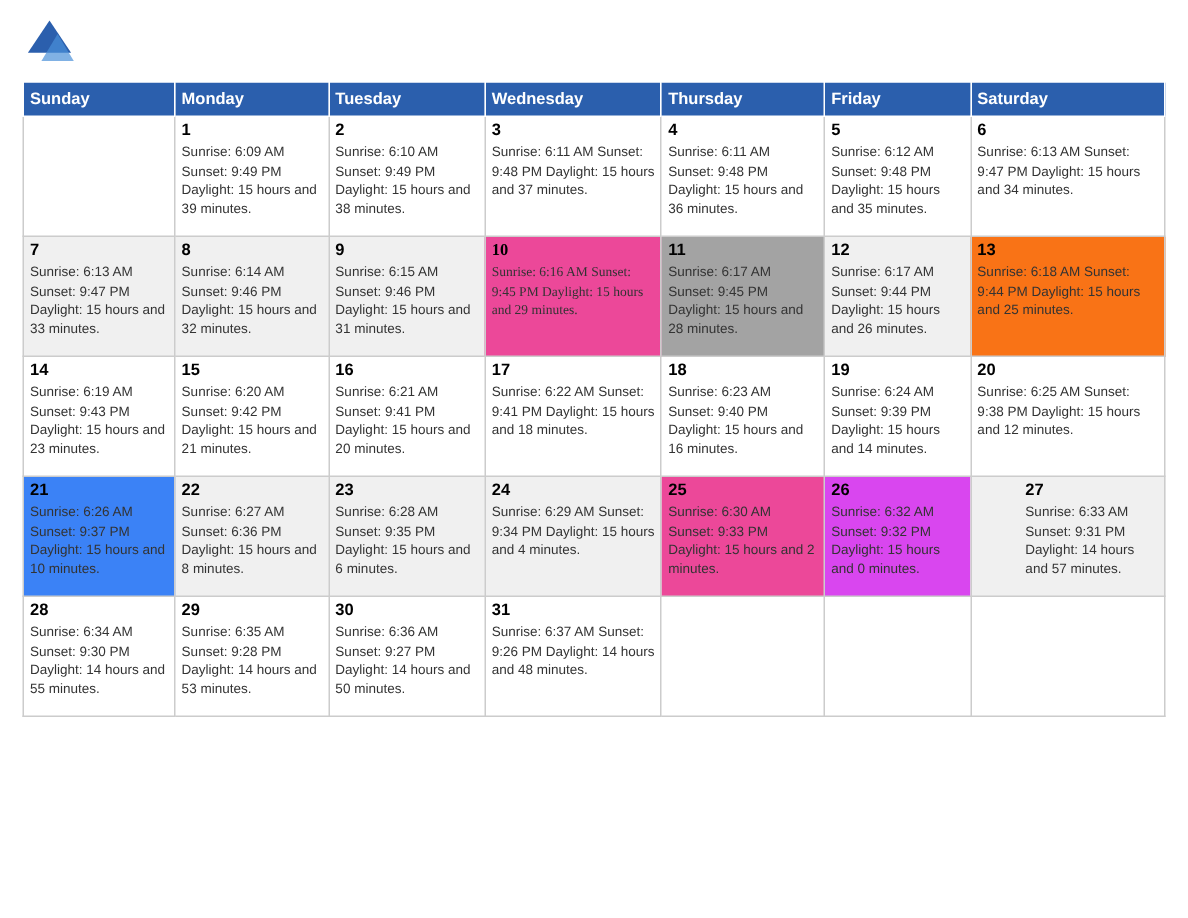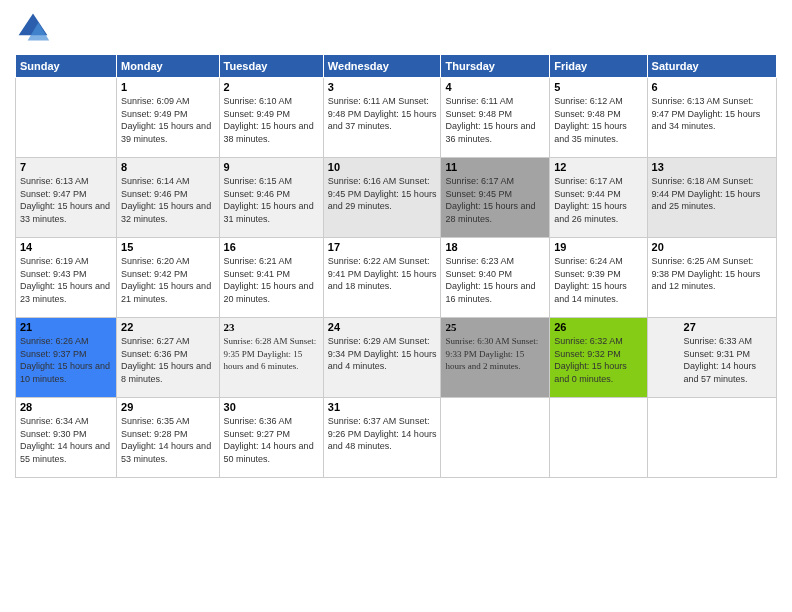--- a/index.html
+++ b/index.html
@@ -186,42 +186,42 @@
 Daylight: 15 hours
 and 32 minutes.</div>
           </td>
           <td style="background: rgb(240, 240, 240);">
             <span class="day-num">9</span>
             <div class="day-info">Sunrise: 6:15 AM
 Sunset: 9:46 PM
 Daylight: 15 hours
 and 31 minutes.</div>
           </td>
-          <td style="background: #e5e5e5;">
+          <td style="background: #ec4899; font-family: Liberation Serif, serif;">
             <span class="day-num">10</span>
             <div class="day-info">Sunrise: 6:16 AM
 Sunset: 9:45 PM
 Daylight: 15 hours
 and 29 minutes.</div>
           </td>
           <td style="background: #a3a3a3;">
             <span class="day-num">11</span>
             <div class="day-info">Sunrise: 6:17 AM
 Sunset: 9:45 PM
 Daylight: 15 hours
 and 28 minutes.</div>
           </td>
           <td style="background: rgb(240, 240, 240);">
             <span class="day-num">12</span>
             <div class="day-info">Sunrise: 6:17 AM
 Sunset: 9:44 PM
 Daylight: 15 hours
 and 26 minutes.</div>
           </td>
-          <td style="background: #e5e5e5;">
+          <td style="background: #f97316;">
             <span class="day-num">13</span>
             <div class="day-info">Sunrise: 6:18 AM
 Sunset: 9:44 PM
 Daylight: 15 hours
 and 25 minutes.</div>
           </td>
         </tr>
         <tr>
           <td>
             <span class="day-num">14</span>
@@ -281,42 +281,42 @@
 Daylight: 15 hours
 and 10 minutes.</div>
           </td>
           <td style="background: rgb(240, 240, 240);">
             <span class="day-num">22</span>
             <div class="day-info">Sunrise: 6:27 AM
 Sunset: 6:36 PM
 Daylight: 15 hours
 and 8 minutes.</div>
           </td>
-          <td style="background: rgb(240, 240, 240); font-family: Liberation Serif, serif;">
+          <td style="background: rgb(240, 240, 240);">
             <span class="day-num">23</span>
             <div class="day-info">Sunrise: 6:28 AM
 Sunset: 9:35 PM
 Daylight: 15 hours
 and 6 minutes.</div>
           </td>
           <td style="background: rgb(240, 240, 240);">
             <span class="day-num">24</span>
             <div class="day-info">Sunrise: 6:29 AM
 Sunset: 9:34 PM
 Daylight: 15 hours
 and 4 minutes.</div>
           </td>
-          <td style="background: #a3a3a3; font-family: Liberation Serif, serif;">
+          <td style="background: #ec4899;">
             <span class="day-num">25</span>
             <div class="day-info">Sunrise: 6:30 AM
 Sunset: 9:33 PM
 Daylight: 15 hours
 and 2 minutes.</div>
           </td>
-          <td style="background: #84cc16;">
+          <td style="background: #d946ef;">
             <span class="day-num">26</span>
             <div class="day-info">Sunrise: 6:32 AM
 Sunset: 9:32 PM
 Daylight: 15 hours
 and 0 minutes.</div>
           </td>
           <td style="background: rgb(240, 240, 240); padding-left: 36px;">
             <span class="day-num">27</span>
             <div class="day-info">Sunrise: 6:33 AM
 Sunset: 9:31 PM

